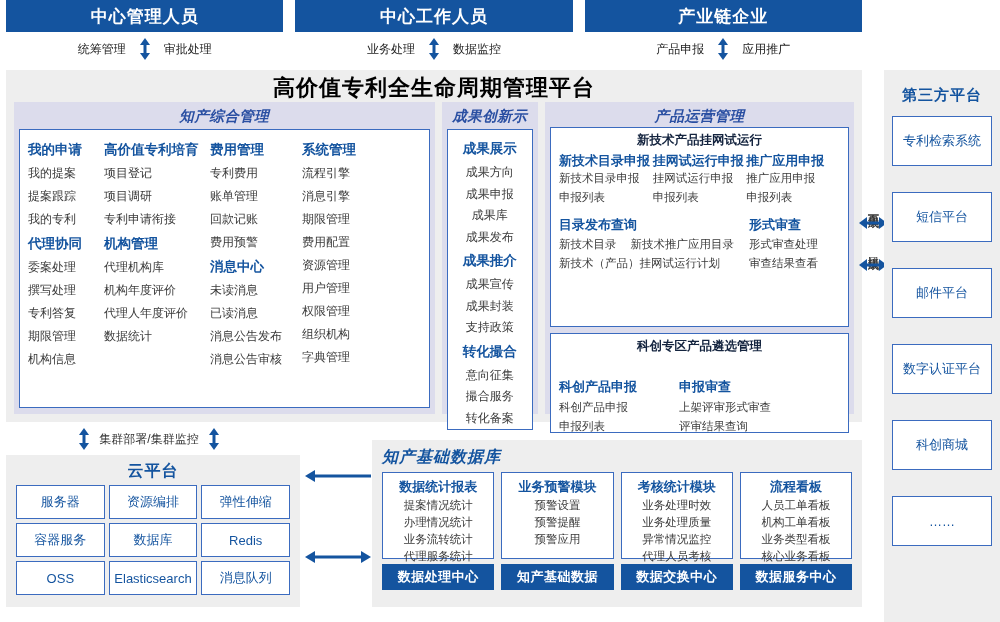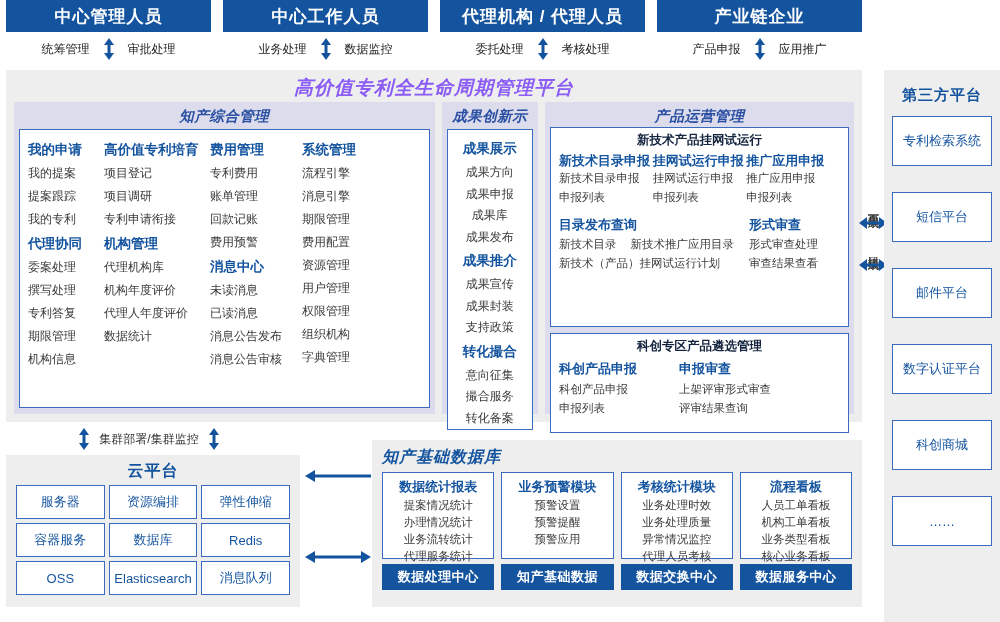--- a/index.html
+++ b/index.html
@@ -30,22 +30,22 @@
   .role-col{flex:1 1 0;display:flex;flex-direction:column;padding:0 6px;box-sizing:border-box;}
   .role-col .blue-bar{height:32px;}
   .role-sub{display:flex;align-items:center;justify-content:center;gap:14px;height:34px;font-size:12px;color:#222;}
 
   
   .platform{
     position:absolute;left:6px;top:70px;width:856px;height:352px;
     background:#EEEEEE;box-sizing:border-box;padding:6px 8px 8px 8px;
   }
   .platform-title{
-    text-align:center;font-size:19px;font-weight:bold;font-style:italic;
-    color:#8b5cf6;letter-spacing:1px;height:26px;line-height:24px;
+    text-align:center;font-size:22px;font-weight:bold;
+    color:#000000;letter-spacing:1px;height:26px;line-height:24px;
   }
   .platform-body{display:flex;gap:7px;height:312px;}
 
   .panel{background:#DCDCEC;box-sizing:border-box;padding:4px 5px 6px 5px;display:flex;flex-direction:column;}
   .panel-title{
     text-align:center;font-size:14.5px;font-weight:bold;font-style:italic;
     color:#2a4fa2;height:23px;line-height:21px;letter-spacing:.5px;
   }
   .panel-inner{background:#fff;border:1.6px solid #3b6bbf;flex:1 1 auto;box-sizing:border-box;}
 
@@ -77,21 +77,21 @@
   .tri{display:flex;}
   .tri > div{flex:1 1 0;}
   .tri .sub{font-size:13px;font-weight:bold;color:#14549F;line-height:17px;}
   .tri .itm{line-height:19px;font-size:11.5px;}
   .pair{display:flex;margin-top:8px;}
   .pair .L{width:198px;}
   .pair .R{width:95px;}
   .pair .sub{font-size:13px;font-weight:bold;color:#14549F;line-height:20px;}
   .pair .itm{font-size:11.5px;line-height:19px;}
   .inline-two{display:flex;gap:14px;}
-  .duo{display:flex;margin-top:0;}
+  .duo{display:flex;margin-top:18px;}
   .duo .L{width:120px;}
   .duo .R{width:160px;}
   .duo .sub{font-size:13px;font-weight:bold;color:#14549F;line-height:22px;}
   .duo .itm{font-size:11.5px;line-height:19px;}
 
   
   .integration{position:absolute;left:862px;top:95px;width:22px;height:300px;
     display:flex;flex-direction:column;align-items:center;justify-content:center;gap:4px;}
   .vtext{writing-mode:vertical-rl;text-orientation:upright;font-size:11.5px;color:#333;letter-spacing:1px;line-height:13px;}
   .hdbl{width:28px;height:12px;position:relative;margin:4px 0 14px;}
@@ -166,30 +166,20 @@
       </div>
     </div>
     <div class="role-col">
       <div class="blue-bar">中心工作人员</div>
       <div class="role-sub">
         <span>业务处理</span>
         <span class="vdbl">
             <span></span>
           </span>
         <span>数据监控</span>
-      </div>
-    </div>
-    <div class="role-col">
-      <div class="blue-bar">代理机构 / 代理人员</div>
-      <div class="role-sub">
-        <span>委托处理</span>
-        <span class="vdbl">
-            <span></span>
-          </span>
-        <span>考核处理</span>
       </div>
     </div>
     <div class="role-col">
       <div class="blue-bar">产业链企业</div>
       <div class="role-sub">
         <span>产品申报</span>
         <span class="vdbl">
             <span></span>
           </span>
         <span>应用推广</span>

